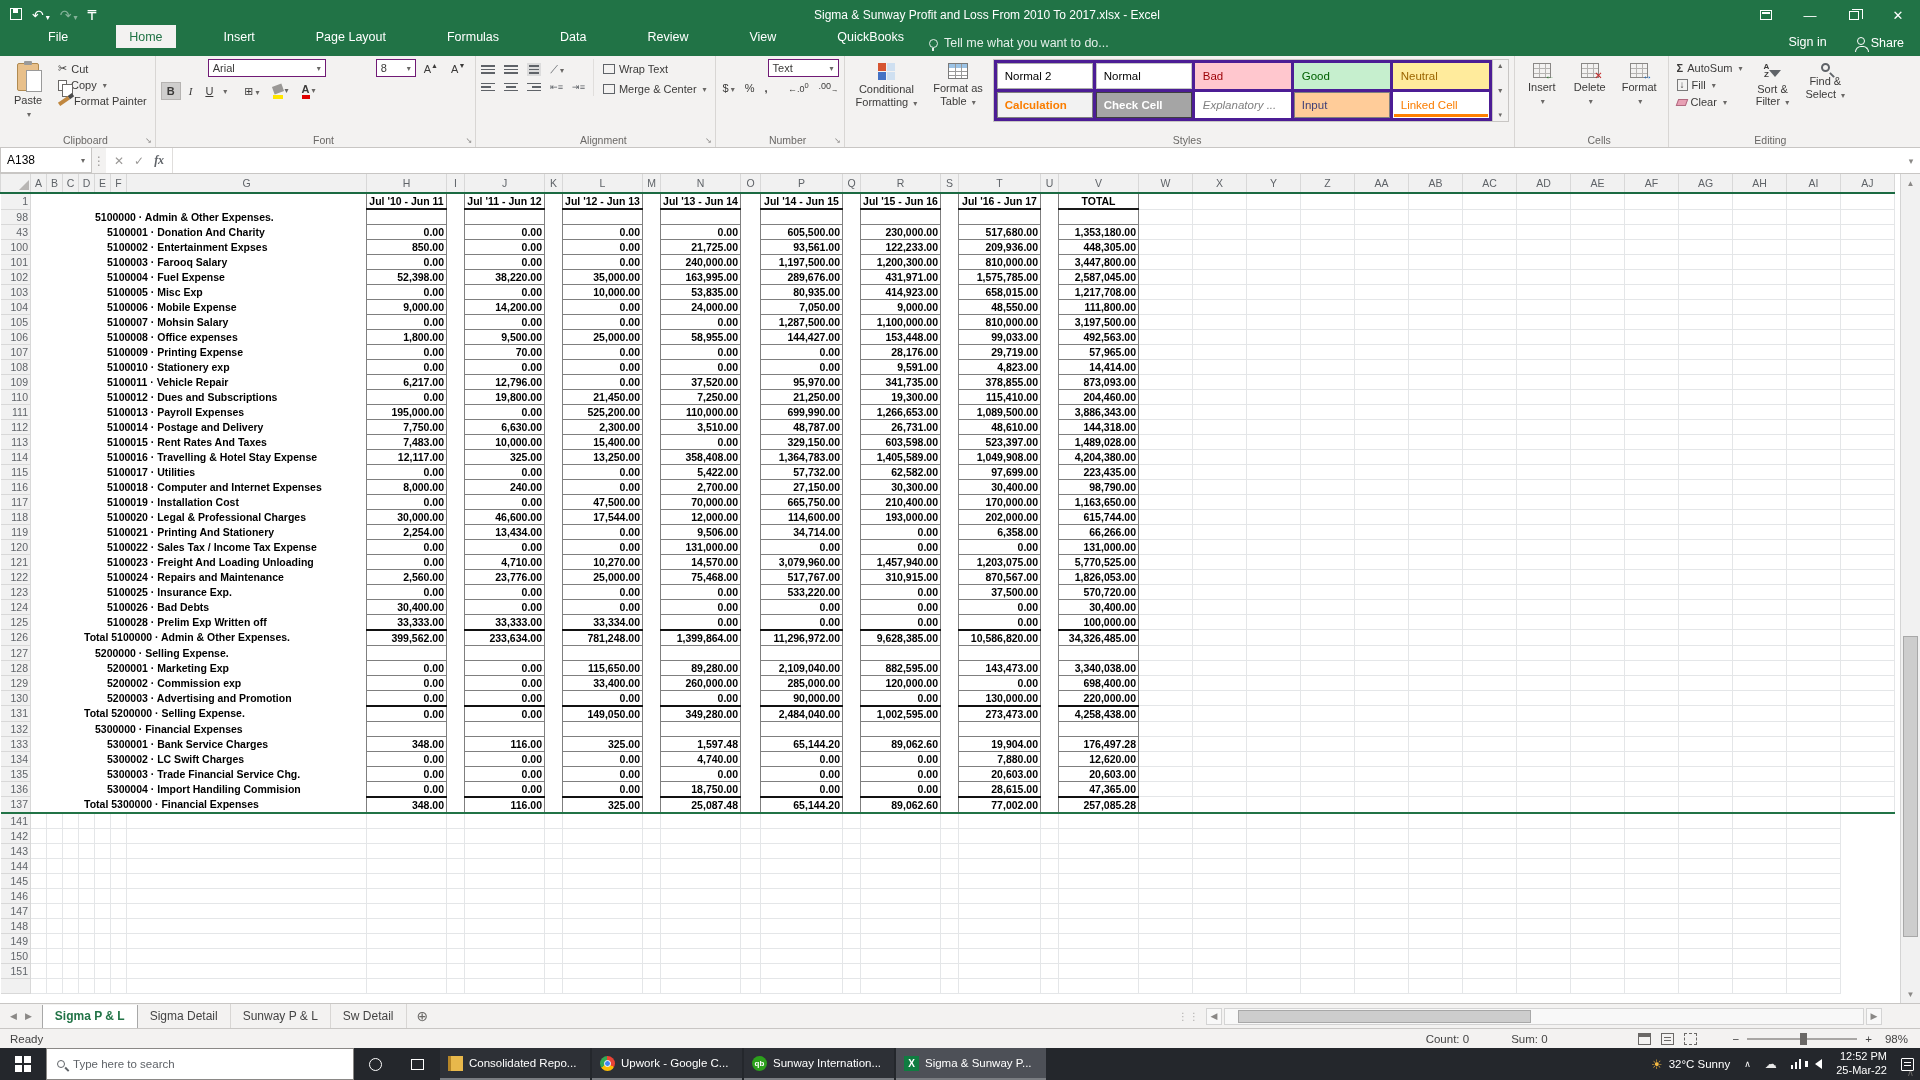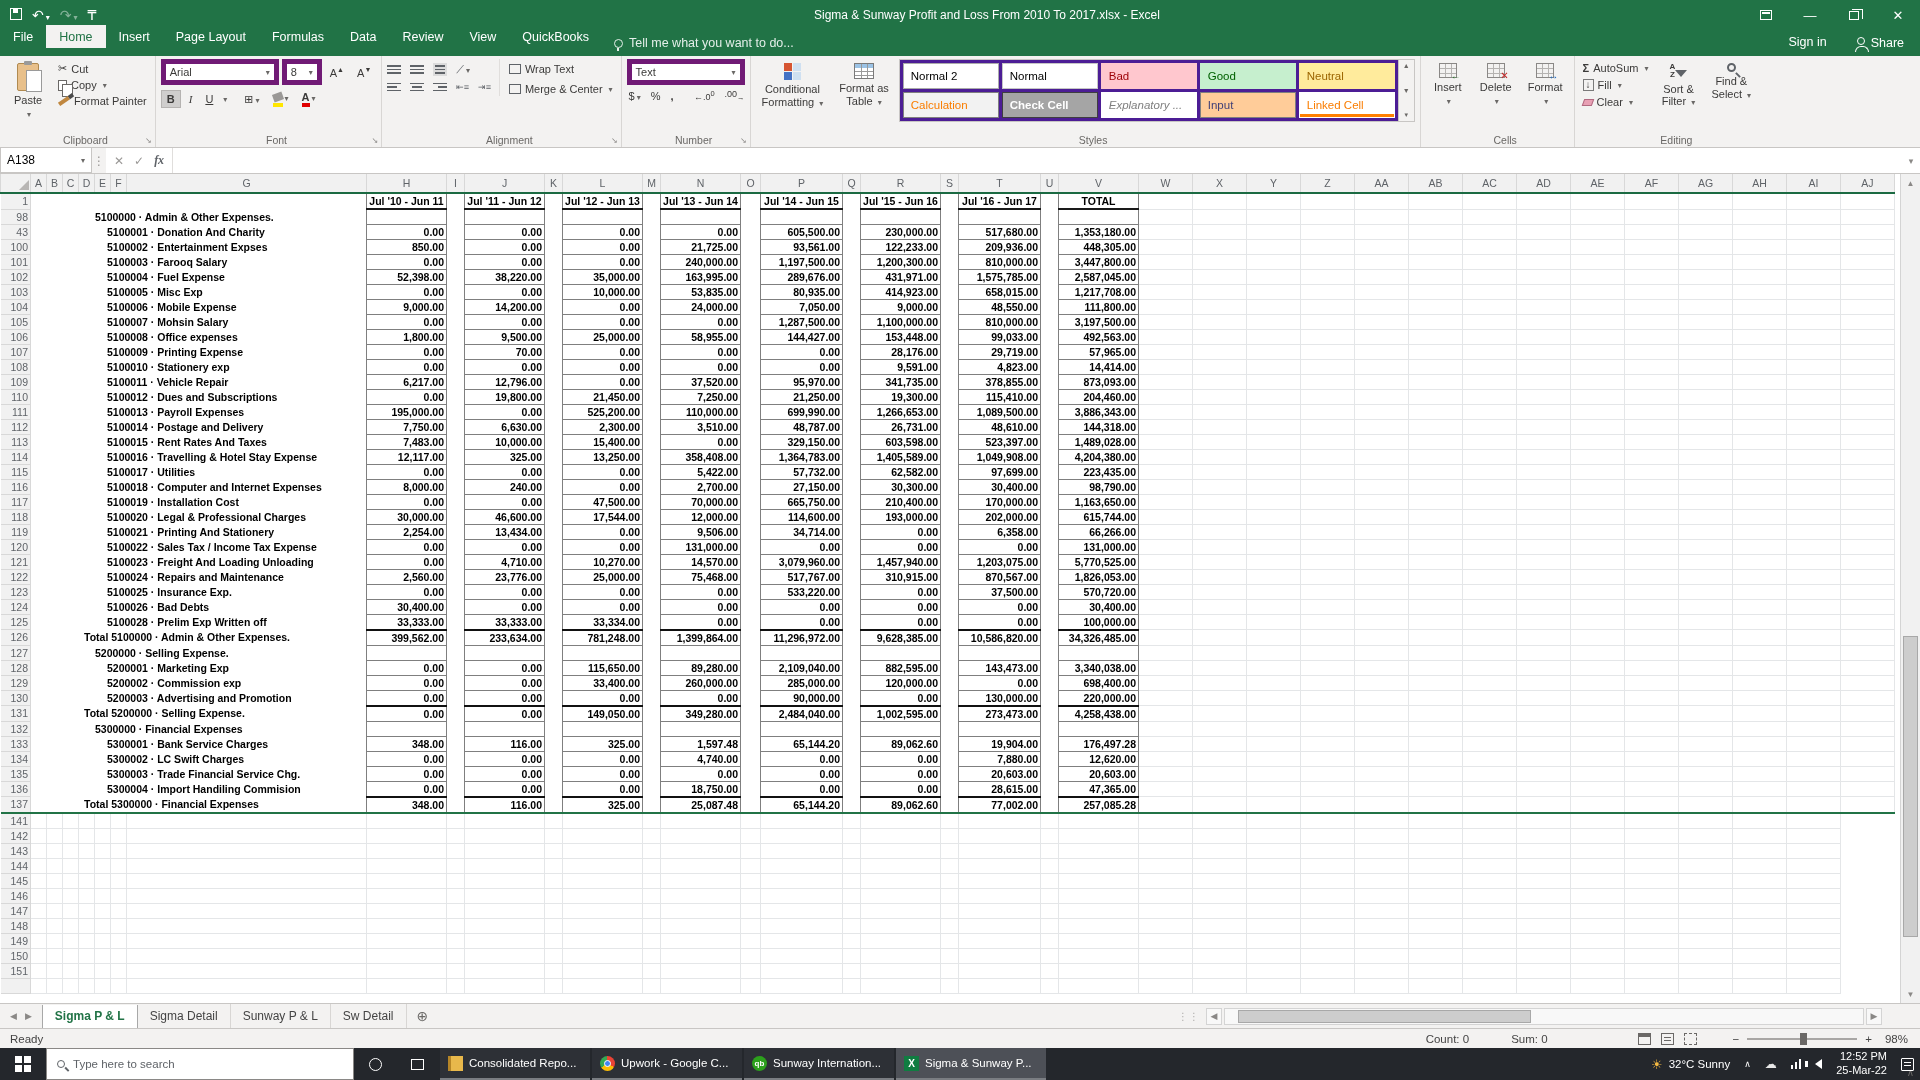--- a/index.html
+++ b/index.html
@@ -16,21 +16,21 @@
   .ttl { flex:1; text-align:center; white-space:nowrap; overflow:hidden; }
   .winbtns { display:flex; }
   .winbtns .wb { width:44px; height:30px; display:flex; align-items:center; justify-content:center; font-size:13px; }
   .ic-ribopts { width:12px; height:10px; border:1px solid #fff; position:relative; }
   .ic-ribopts::after { content:""; position:absolute; top:1px; left:1px; right:1px; height:2px; background:#fff; }
   .ic-restore { width:10px; height:9px; border:1px solid #fff; position:relative; }
   .ic-restore::before { content:""; position:absolute; top:-3px; left:2px; width:10px; height:9px; border:1px solid #fff; border-bottom:none; border-left:none; }
 
   
   .tabrow { height:26px; background:#217346; display:flex; align-items:stretch; color:#fff; font-size:12.5px; flex:0 0 auto; }
-  .rtab { padding:5px 13px 4px; white-space:nowrap; }
+  .rtab { padding:5px 13px 4px; white-space:nowrap;margin-left:35px; }
   .rtab.active { background:#f3f2f1; color:#217346; }
   .tellme { display:flex; align-items:center; gap:6px; padding:0 12px; color:#e4efe9; }
   .ic-bulb { width:9px; height:9px; border:1.5px solid #e4efe9; border-radius:50%; position:relative; display:inline-block; }
   .ic-bulb::after { content:""; position:absolute; left:2px; top:8px; width:2px; height:3px; background:#e4efe9; }
   .tabspacer { flex:1; }
   .signin { padding:5px 14px; }
   .share { display:flex; align-items:center; gap:6px; padding:0 16px;justify-content:center; }
   .ic-person { width:8px; height:8px; border:1.5px solid #fff; border-radius:50%; position:relative; display:inline-block; top:-2px;}
   .ic-person::after { content:""; position:absolute; left:-3px; top:8px; width:12px; height:5px; border:1.5px solid #fff; border-bottom:none; border-radius:6px 6px 0 0; }
 
@@ -44,21 +44,21 @@
   .colstack { display:flex; flex-direction:column; gap:2px; padding-top:2px; }
   .sbtn { display:flex; align-items:center; gap:4px; padding:1px 3px; white-space:nowrap; }
   .ic-clipboard { width:22px; height:28px; background:#e8c08b; border:1px solid #b08a50; border-radius:2px; position:relative; }
   .ic-clipboard::before { content:""; position:absolute; left:6px; top:-3px; width:8px; height:4px; background:#9a9a9a; border-radius:1px; }
   .ic-clipboard::after { content:""; position:absolute; right:-4px; top:6px; width:14px; height:20px; background:#fff; border:1px solid #9a9a9a; }
   .ic-copy { width:9px; height:11px; border:1px solid #6a6866; background:#fff; position:relative; display:inline-block; }
   .ic-copy::after { content:""; position:absolute; left:3px; top:3px; width:9px; height:11px; border:1px solid #6a6866; background:#fff; }
   .ic-brush { width:12px; height:4px; background:#c0873f; display:inline-block; position:relative; transform:rotate(-35deg); }
   .ic-brush::after { content:""; position:absolute; right:-5px; top:0; width:5px; height:4px; background:#4a4a4a; }
   .fontrow { display:flex; align-items:center; gap:3px; margin-bottom:4px; }
-  .combo { background:#fff; border:5px solid #701a75; padding:2px 4px; display:flex; align-items:center; justify-content:space-between; }
+  .combo { background:#fff; border:1px solid #701a75; padding:2px 4px; display:flex; align-items:center; justify-content:space-between;margin-left:47px; }
   .btn { padding:2px 5px; }
   .btn.on { background:#cfcecd; border:1px solid #b5b3b1; }
   .u-yellow { display:inline-block; border-bottom:4px solid #ffe600; line-height:1; }
   .u-red { display:inline-block; border-bottom:4px solid #e00000; line-height:1; }
   .ic-bucket { display:inline-block; width:10px; height:8px; background:#9a9896; transform:rotate(-20deg); }
   .lines { display:inline-flex; flex-direction:column; gap:2px; width:14px; }
   .lines i { height:1.5px; background:#5f6368; display:block; }
   .lines.l i:nth-child(2){width:70%;} .lines.c i:nth-child(2){width:70%; margin:0 auto;} .lines.r i:nth-child(2){width:70%; margin-left:auto;}
   .alncol { display:flex; flex-direction:column; gap:6px; padding-top:4px; }
   .alnrow { display:flex; gap:9px; align-items:center; }
@@ -371,21 +371,21 @@
         <span class="ic-table"></span>
         <span>Format as<br>Table <span class="dd">▾</span></span>
       </div>
       <div class="styles-gal">
         <div class="chipgrid" id="style-chips">
             <span class="chip" style="background:#ffffff;color:#000000;border:1px solid #ababab;">Normal 2</span>
             <span class="chip" style="background:#ffffff;color:#000000;border:1px solid #c6c6c6;">Normal</span>
             <span class="chip" style="background:#ffc7ce;color:#9c0006;border:1px solid transparent;">Bad</span>
             <span class="chip" style="background:#c6efce;color:#006100;border:1px solid transparent;">Good</span>
             <span class="chip" style="background:#ffeb9c;color:#9c6500;border:1px solid transparent;">Neutral</span>
-            <span class="chip" style="background:#f2f2f2;color:#fa7d00;border:1px solid #7f7f7f;font-weight:normal;">Calculation</span>
+            <span class="chip" style="background:#f2f2f2;color:#fa7d00;border:1px solid #7f7f7f;font-weight:bold;">Calculation</span>
             <span class="chip" style="background:#a5a5a5;color:#ffffff;border:1px solid #3f3f3f;font-weight:bold;">Check Cell</span>
             <span class="chip" style="background:#ffffff;color:#7f7f7f;border:1px solid transparent;font-style:italic;">Explanatory ...</span>
             <span class="chip" style="background:#ffcc99;color:#3f3f76;border:1px solid #7f7f7f;">Input</span>
             <span class="chip" style="background:#ffffff;color:#fa7d00;border:1px solid transparent;box-shadow:inset 0 -3px 0 #ff8001;">Linked Cell</span>
           </div>
         <div class="galarrows">
           <span>▲</span>
           <span>▼</span>
           <span>▾</span>
         </div>

